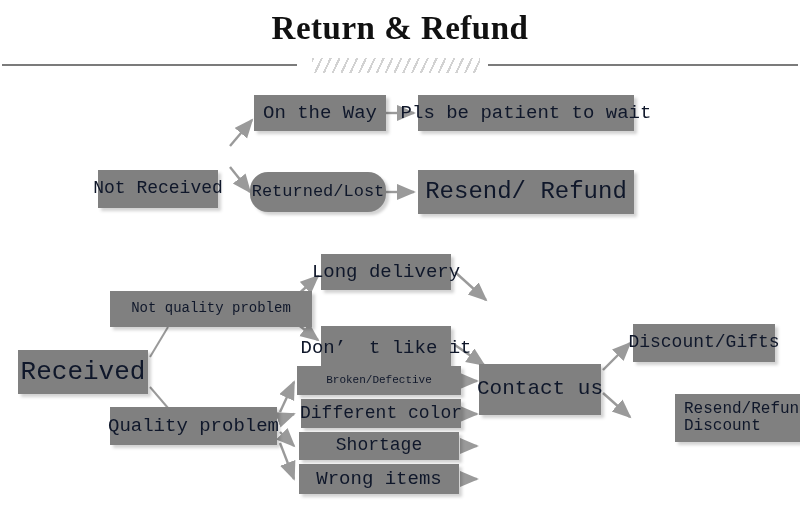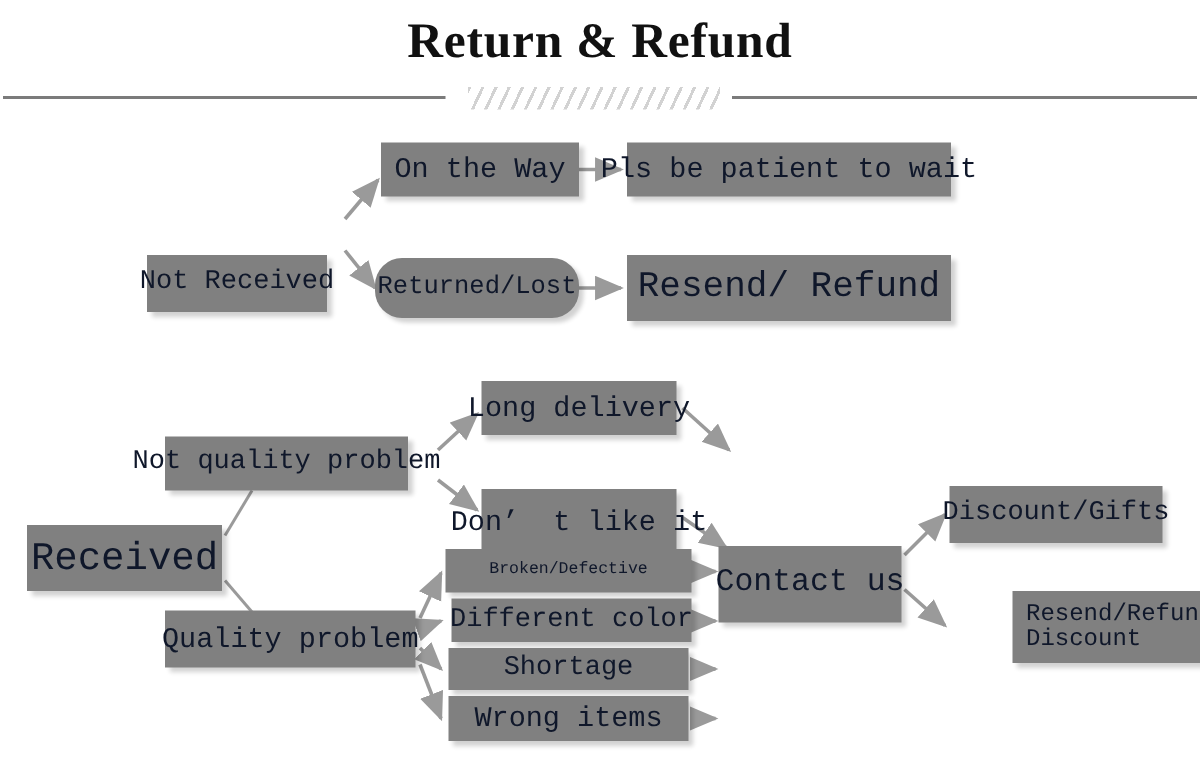--- a/index.html
+++ b/index.html
@@ -150,21 +150,21 @@
   <div class="node" style="left:254px; top:95px; width:132px; height:36px; font-size:19px;">On the Way</div>
 
   <div class="node" style="left:418px; top:95px; width:216px; height:36px; font-size:19px;">Pls be patient to wait</div>
 
   <div class="node" style="left:250px; top:172px; width:136px; height:40px; font-size:17px;border-radius:18px;">Returned/Lost</div>
 
   <div class="node" style="left:418px; top:170px; width:216px; height:44px; font-size:24px;">Resend/ Refund</div>
 
   <div class="node" style="left:18px; top:350px; width:130px; height:44px; font-size:26px;">Received</div>
 
-  <div class="node" style="left:110px; top:291px; width:162px; height:36px; font-size:18px;">Not quality problem</div>
+  <div class="node" style="left:110px; top:291px; width:202px; height:36px; font-size:14px;">Not quality problem</div>
 
   <div class="node" style="left:110px; top:407px; width:167px; height:38px; font-size:19px;">Quality problem</div>
 
   <div class="node" style="left:321px; top:254px; width:130px; height:36px; font-size:19px;">Long delivery</div>
 
   <div class="node" style="left:321px; top:326px; width:130px; height:44px; font-size:19px;">Don’  t like it</div>
 
   <div class="node" style="left:297px; top:366px; width:164px; height:29px; font-size:11px;">Broken/Defective</div>
 
   <div class="node" style="left:301px; top:399px; width:160px; height:29px; font-size:18px;">Different color</div>

